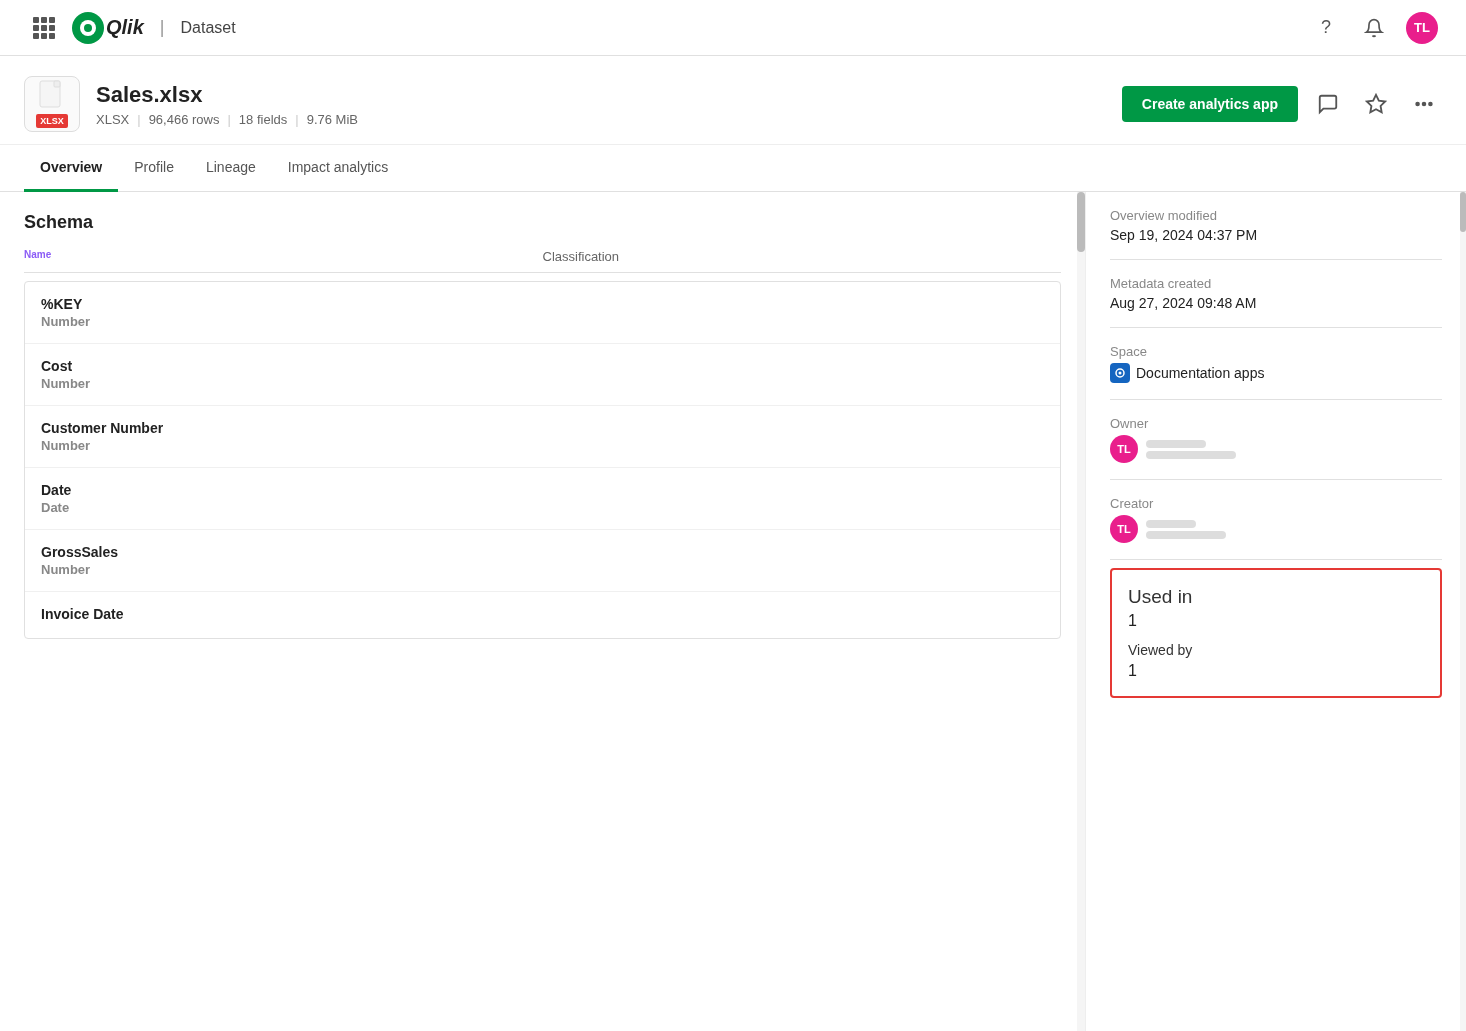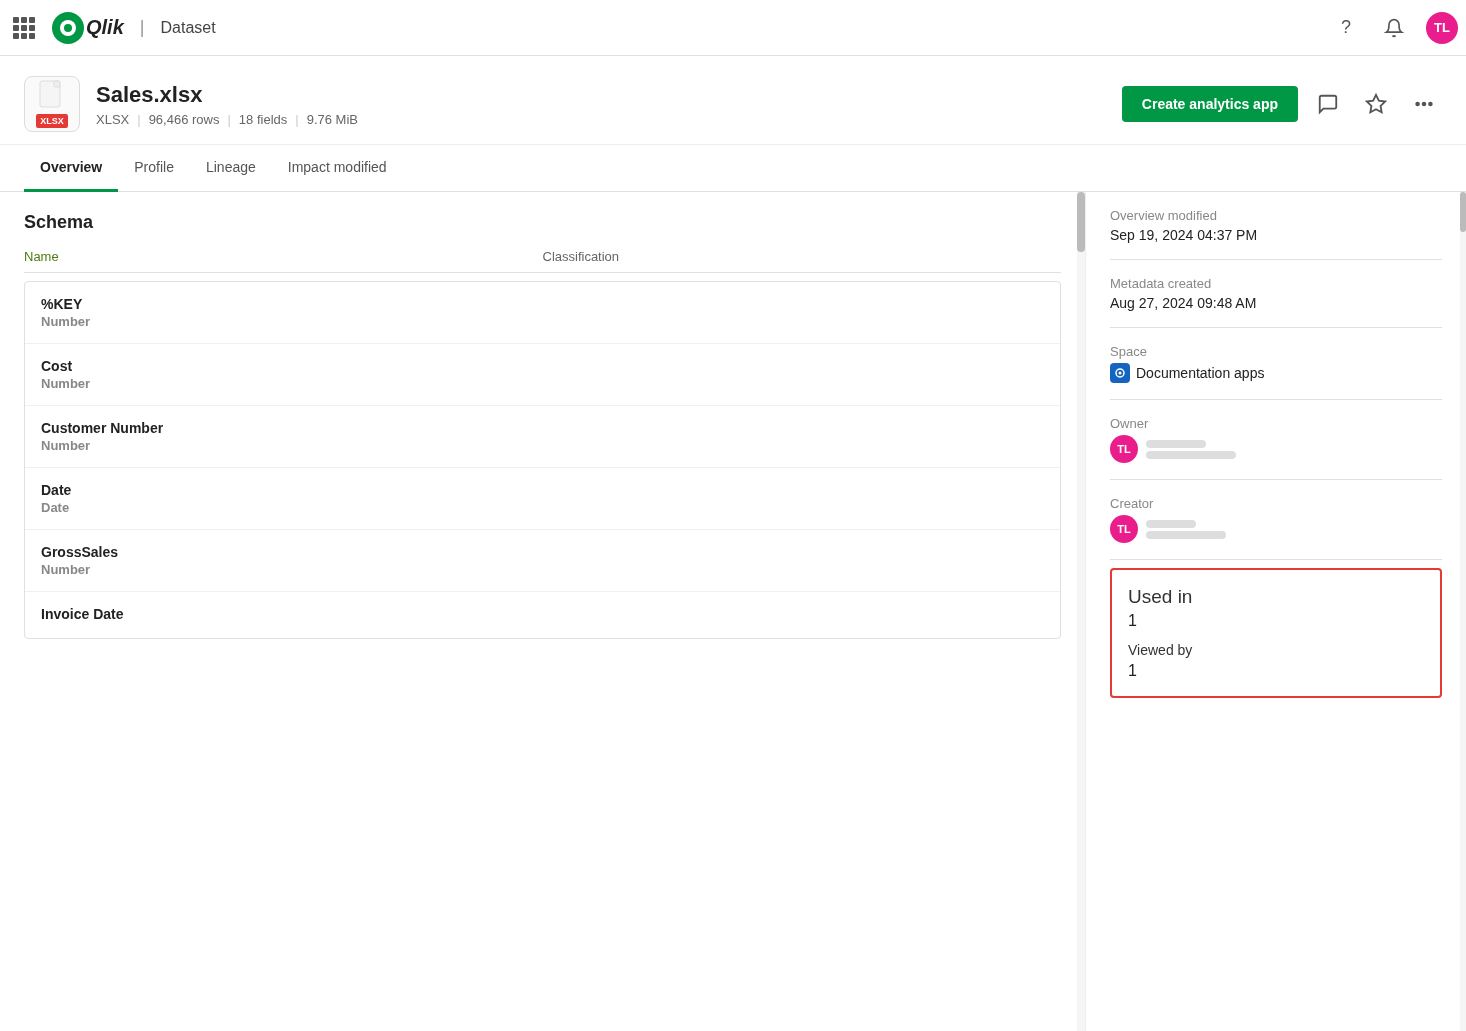--- a/index.html
+++ b/index.html
@@ -2,21 +2,21 @@
 <html><head>
   <meta charset="utf-8">
   <style>
     * { box-sizing: border-box; margin: 0; padding: 0; }
     body { font-family: 'Segoe UI', Arial, sans-serif; background: #fff; color: #333; font-size: 14px; }
 
     
     .top-nav {
       display: flex;
       align-items: center;
-      padding: 0 8px;
+      padding: 0 28px;
       height: 56px;
       border-bottom: 1px solid #e0e0e0;
       background: #fff;
     }
     .top-nav-left {
       display: flex;
       align-items: center;
       gap: 12px;
       flex: 1;
     }
@@ -223,21 +223,21 @@
       font-weight: 600;
       margin-bottom: 16px;
       color: #222;
     }
     .schema-header {
       display: flex;
       border-bottom: 1px solid #e0e0e0;
       padding-bottom: 8px;
       margin-bottom: 8px;
     }
-    .schema-col-name { flex: 1; color: #4d7c0f; font-size: 13px; }
+    .schema-col-name { flex: 1; color: #8b5cf6; font-size: 10px; font-weight: bold; }
     .schema-col-class { flex: 1; color: #666; font-size: 13px; }
 
     .schema-table {
       border: 1px solid #e0e0e0;
       border-radius: 4px;
     }
     .schema-row {
       padding: 14px 16px;
       border-bottom: 1px solid #f0f0f0;
     }
@@ -421,21 +421,21 @@
           <circle cx="19" cy="12" r="1.5" fill="#555"></circle>
       </svg>
     </button>
   </div>
 </div>
 
 <div class="tabs">
   <div class="tab active">Overview</div>
   <div class="tab">Profile</div>
   <div class="tab">Lineage</div>
-  <div class="tab">Impact modified</div>
+  <div class="tab">Impact analytics</div>
 </div>
 
 <div class="main-content">
 
   <div class="left-panel">
     <div class="schema-title">Schema</div>
 
     <div class="schema-header">
       <span class="schema-col-name">Name</span>
       <span class="schema-col-class">Classification</span>

